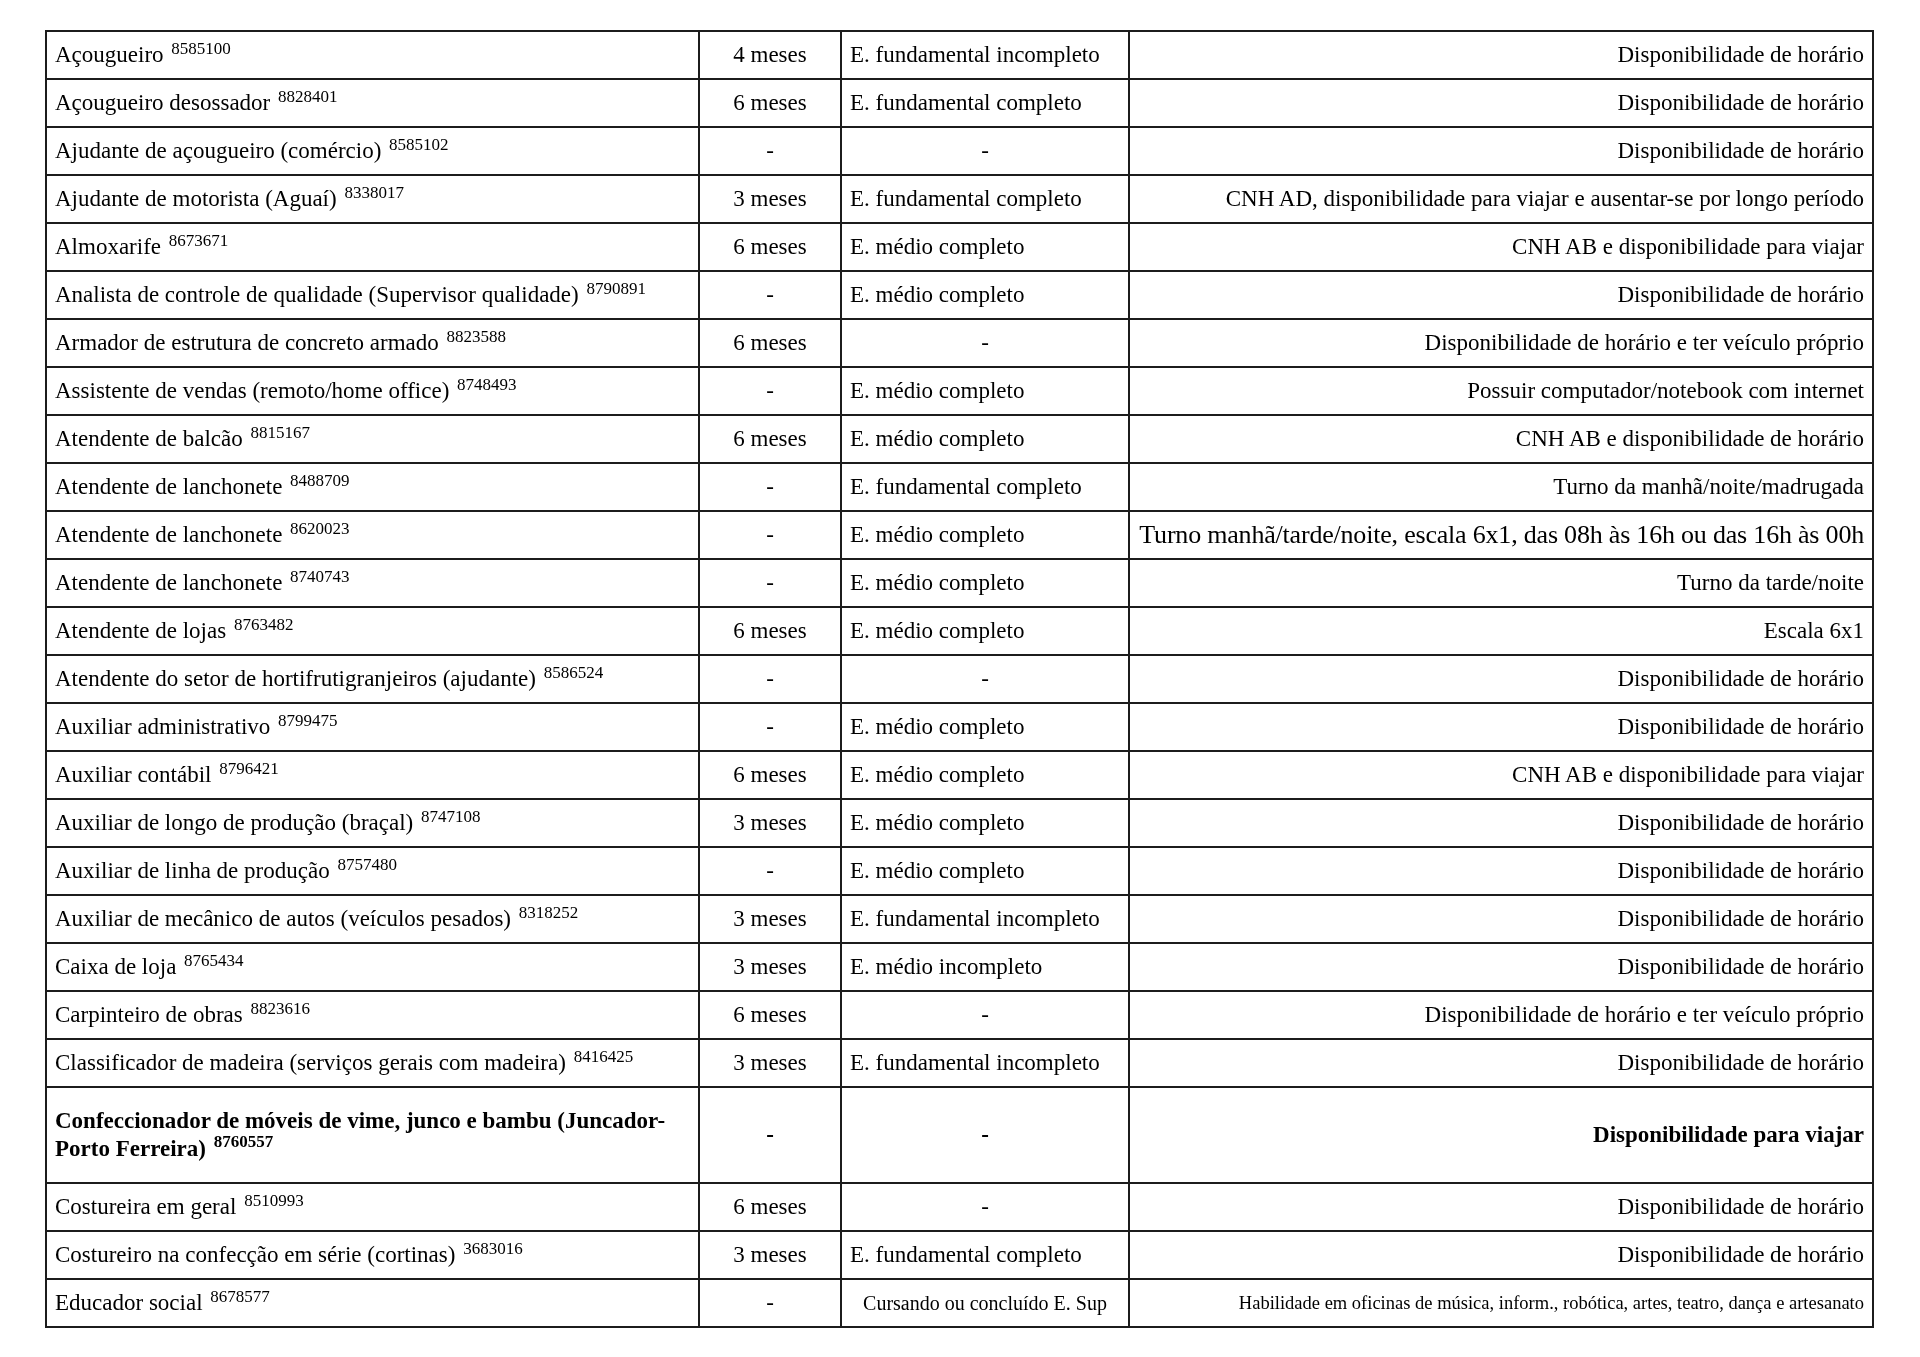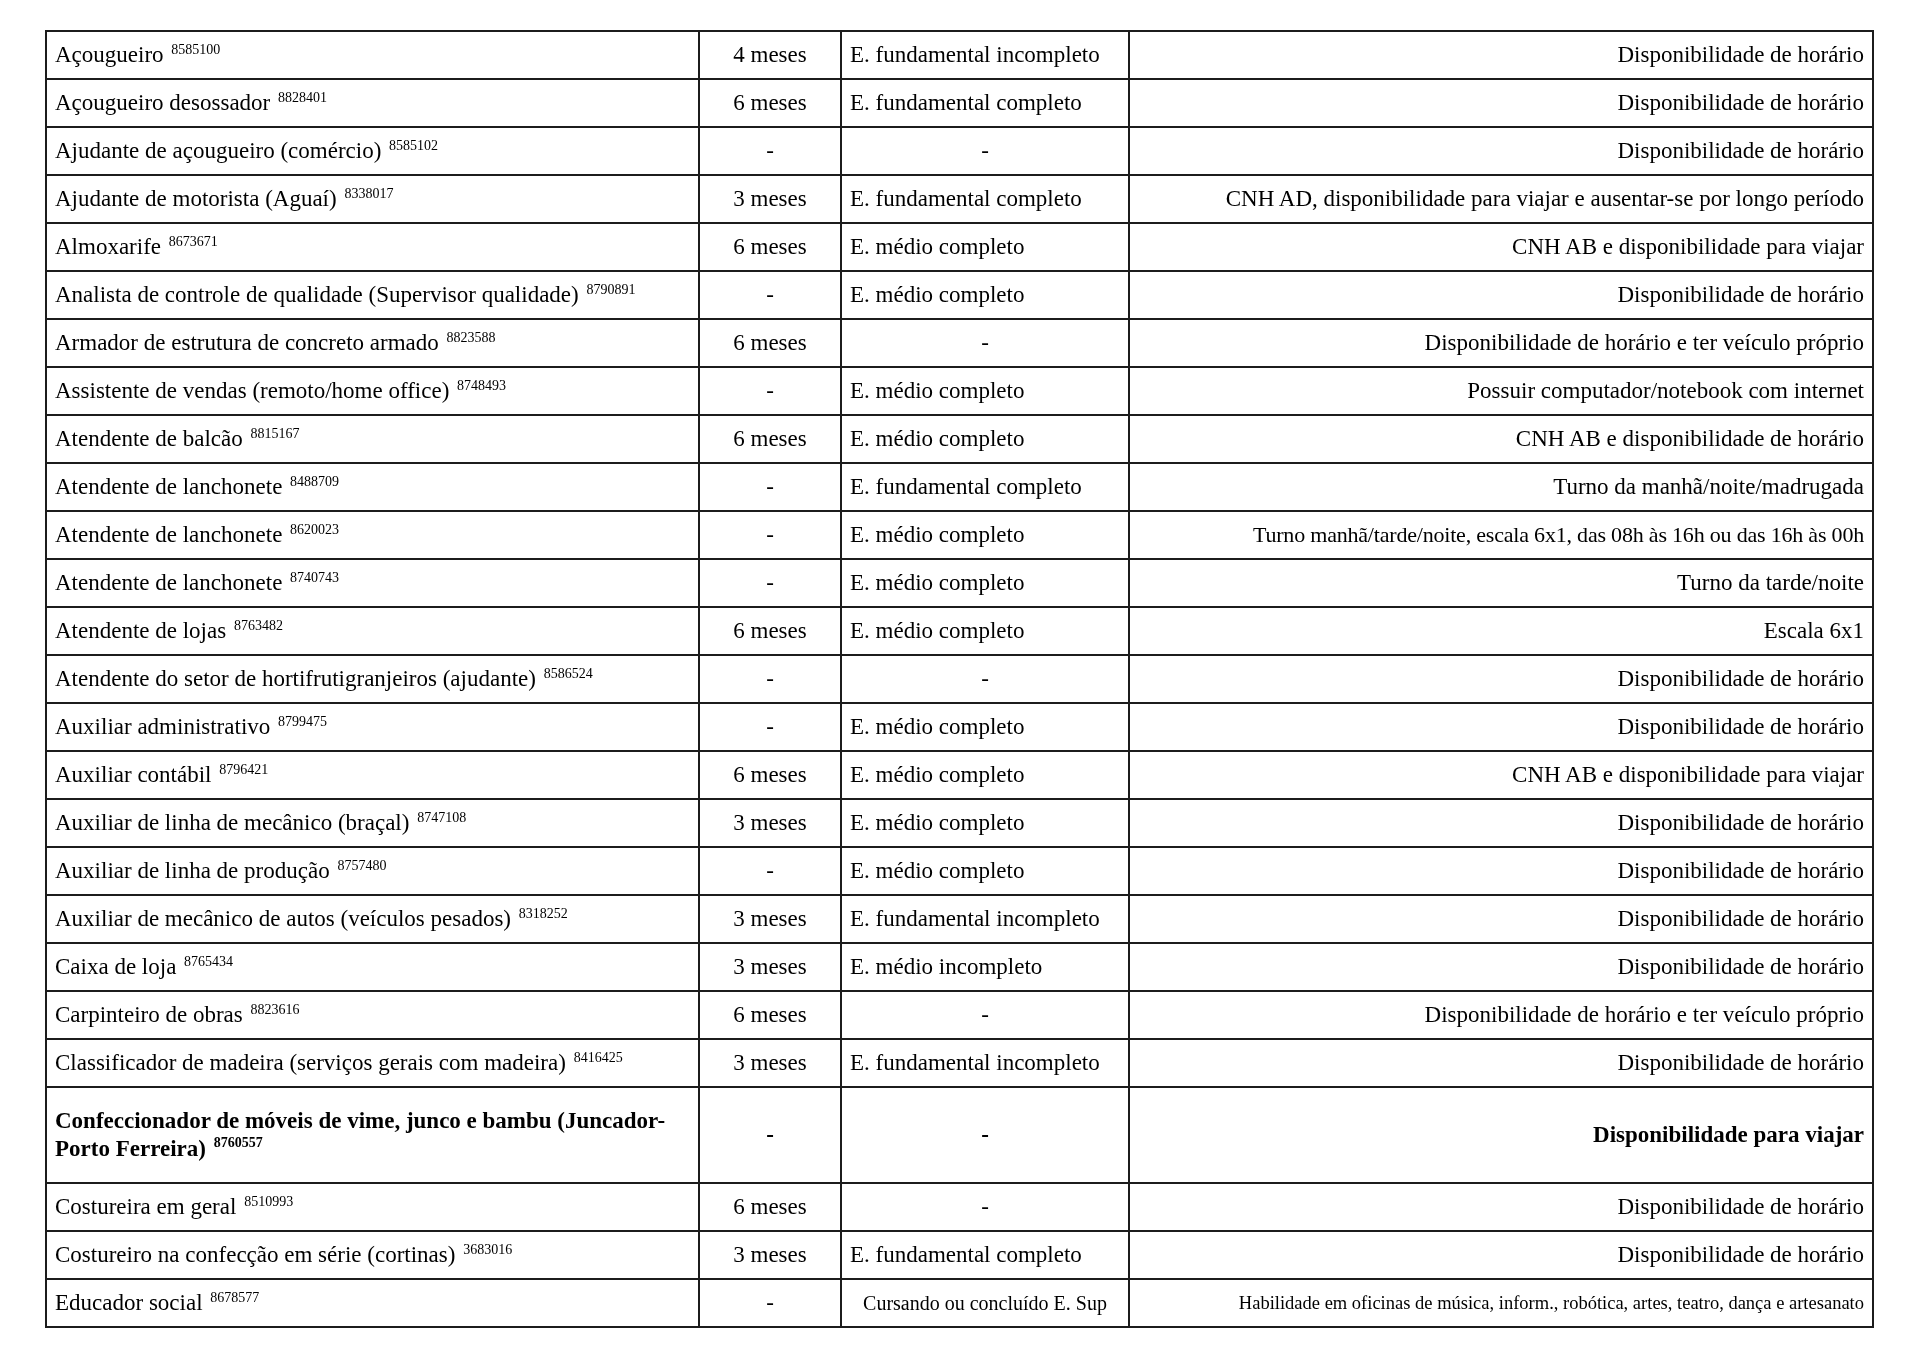--- a/index.html
+++ b/index.html
@@ -37,26 +37,26 @@
     vertical-align: middle;
     overflow: hidden;
     background: #ffffff;
   }
   td.c1 { text-align: left; }
   td.c2 { text-align: center; padding: 0 4px; }
   td.c3 { text-align: left; }
   td.c3.dash { text-align: center; }
   td.c4 { text-align: right; }
   sup {
-    font-size: 14px;
+    font-size: 17px;
     line-height: 0;
     margin-left: 2px;
   }
   
-  table.jobs tr:nth-child(11) td.c4 { font-size: 22px; white-space: nowrap; letter-spacing: -0.2px; }
+  table.jobs tr:nth-child(11) td.c4 { font-size: 26px; white-space: nowrap; letter-spacing: -0.2px; }
   
   table.jobs tr:nth-child(26) td.c3 { font-size: 20px; padding: 0 4px; text-align: center; }
   table.jobs tr:nth-child(26) td.c4 { font-size: 18.5px; white-space: nowrap; border-radius: 13px; }
 </style>
 </head>
 <body>
 
 <div class="page">
   <table class="jobs">
     <colgroup>
@@ -156,21 +156,21 @@
           <td class="c3">E. médio completo</td>
           <td class="c4">Disponibilidade de horário</td>
         </tr>
         <tr>
           <td class="c1"><span>Auxiliar contábil</span> <sup>8796421</sup></td>
           <td class="c2">6 meses</td>
           <td class="c3">E. médio completo</td>
           <td class="c4">CNH AB e disponibilidade para viajar</td>
         </tr>
         <tr>
-          <td class="c1"><span>Auxiliar de linha de mecânico (braçal)</span> <sup>8747108</sup></td>
+          <td class="c1"><span>Auxiliar de longo de produção (braçal)</span> <sup>8747108</sup></td>
           <td class="c2">3 meses</td>
           <td class="c3">E. médio completo</td>
           <td class="c4">Disponibilidade de horário</td>
         </tr>
         <tr>
           <td class="c1"><span>Auxiliar de linha de produção</span> <sup>8757480</sup></td>
           <td class="c2 dash">-</td>
           <td class="c3">E. médio completo</td>
           <td class="c4">Disponibilidade de horário</td>
         </tr>

